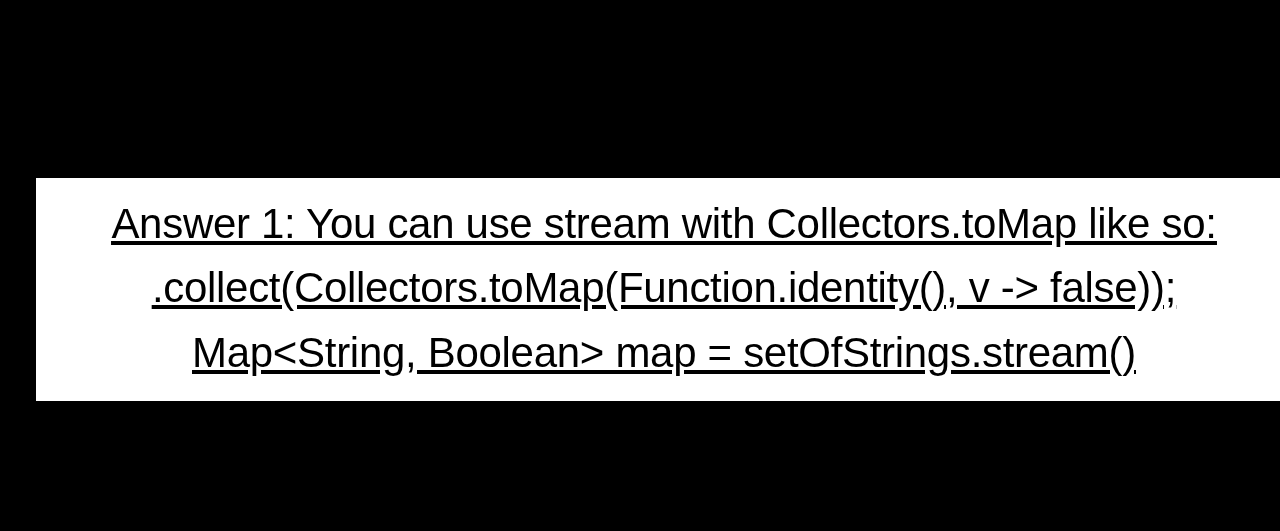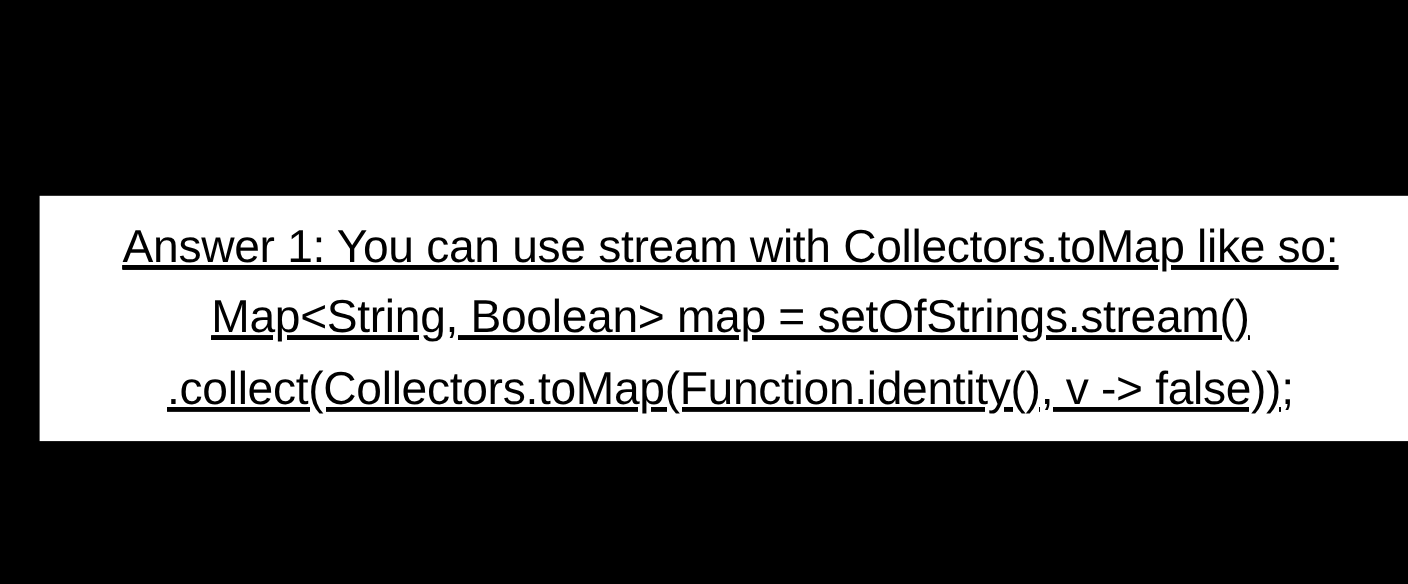--- a/index.html
+++ b/index.html
@@ -29,15 +29,15 @@
       line-height: 1.25;
       letter-spacing: -0.3px;
       white-space: nowrap;
     }
   </style>
 </head>
 <body>
 
 <div class="text-block">
   <div class="text-line">Answer 1: You can use stream with Collectors.toMap like so:</div>
+  <div class="text-line">.collect(Collectors.toMap(Function.identity(), v -&gt; false));</div>
   <div class="text-line">Map&lt;String, Boolean&gt; map = setOfStrings.stream()</div>
-  <div class="text-line">.collect(Collectors.toMap(Function.identity(), v -&gt; false));</div>
 </div>
 
 </body></html>

